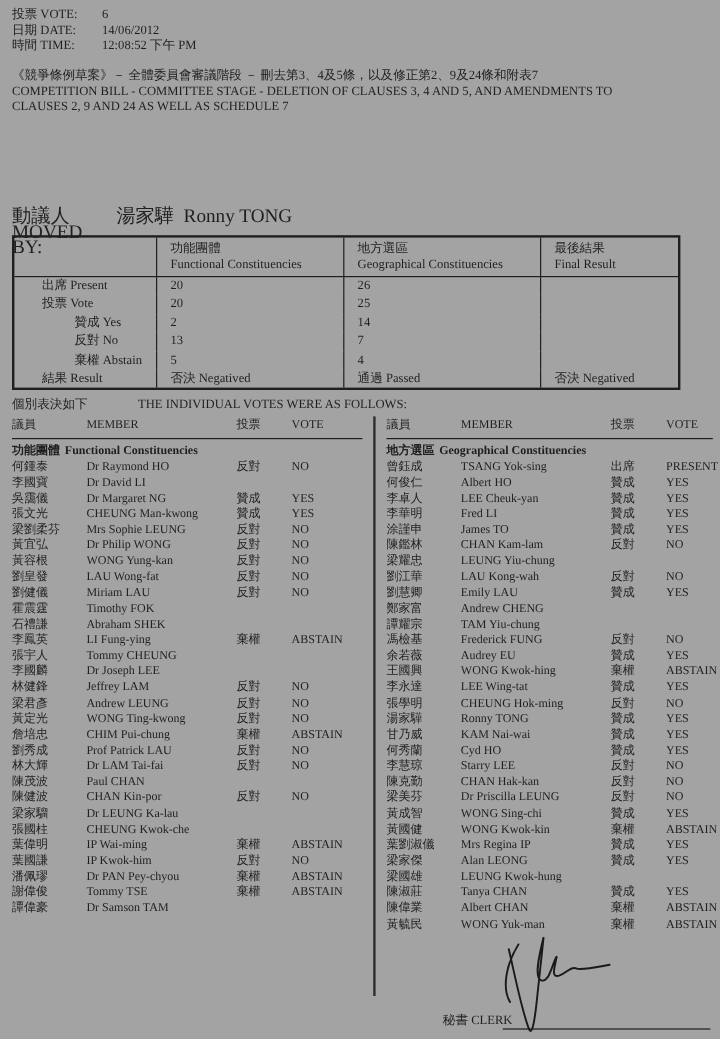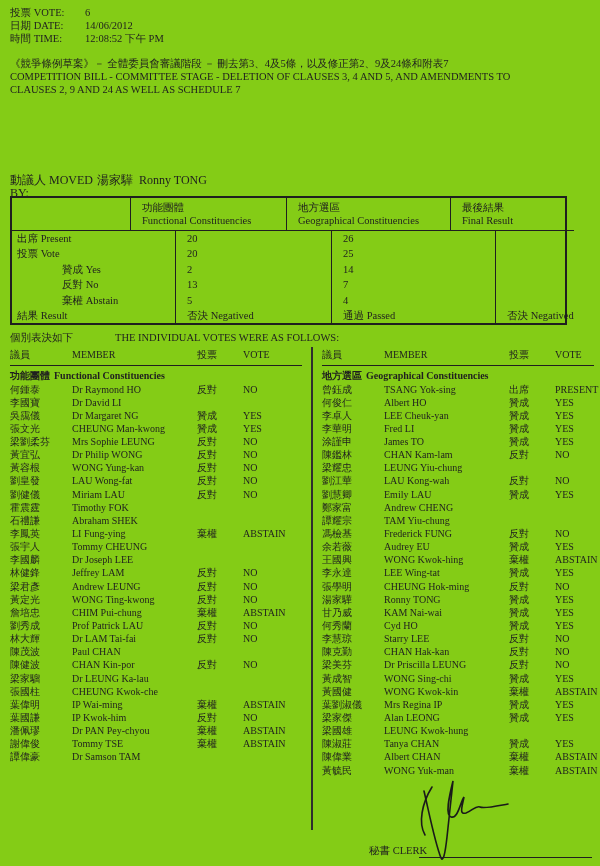--- a/index.html
+++ b/index.html
@@ -5,45 +5,45 @@
   html,body{margin:0;padding:0;}
   body{
     width:600px;height:866px;
     background:#e9e9e7;
     font-family:"Liberation Serif","DejaVu Serif",serif;
     color:#1f1f1f;
     -webkit-font-smoothing:antialiased;
   }
   .page{
     position:relative;width:600px;height:866px;
-    background:#84cc16;overflow:hidden;
+    background:#a3a3a3;overflow:hidden;
   }
   
   .top-info{position:absolute;top:6px;left:10px;font-size:10.5px;}
   .info-row{display:flex;line-height:13px;}
   .info-label{width:75px;flex:0 0 75px;}
   .info-value{white-space:pre;}
   .motion-block{display:flex;margin-top:12px;}
   .motion-lines{width:505px;}
   .motion-lines div{line-height:13px;}
   
-  .moved-by{position:absolute;top:174px;left:10px;display:flex;font-size:12px;line-height:13px;}
+  .moved-by{position:absolute;top:174px;left:10px;display:flex;font-size:16px;line-height:13px;}
   .moved-by .info-label{width:87px;flex:0 0 87px;}
   
   .sum-table{
     position:absolute;top:196px;left:10px;width:553px;
     display:grid;grid-template-columns:118px 156px 164px 1fr;
     border:2px solid #1f1f1f;font-size:10.5px;background:transparent;
   }
   .sh{padding:3px 0 3px 11px;border-bottom:1.6px solid #1f1f1f;line-height:13px;}
   .sh.first{padding-left:5px;}
   .bl{border-left:1.6px solid #1f1f1f;}
-  .s-label{padding-left:5px;line-height:15.4px;height:15.4px;white-space:pre;}
+  .s-label{padding-left:23px;line-height:15.4px;height:15.4px;white-space:pre;}
   .s-label.indent{padding-left:50px;}
-  .s-val{padding-left:11px;line-height:15.4px;height:15.4px;white-space:pre;margin-left:45px;}
+  .s-val{padding-left:11px;line-height:15.4px;height:15.4px;white-space:pre;}
   
   .votes-title{position:absolute;top:331px;left:10px;font-size:10.5px;line-height:13px;display:flex;}
   .votes-title .t-zh{width:105px;flex:0 0 105px;}
   .vote-col{position:absolute;top:349px;font-size:10px;}
   .col-left{left:10px;width:292px;}
   .col-right{left:322px;width:272px;}
   .col-divider{position:absolute;top:347px;left:311px;width:1.5px;height:483px;background:#2e2e2e;}
   .mhead{display:flex;line-height:12px;padding-bottom:4px;border-bottom:1.6px solid #1f1f1f;margin-bottom:3px;}
   .msec{display:flex;gap:4px;font-weight:bold;height:13.5px;line-height:13.5px;}
   .m-row{display:flex;height:13.15px;line-height:13.15px;white-space:nowrap;}

